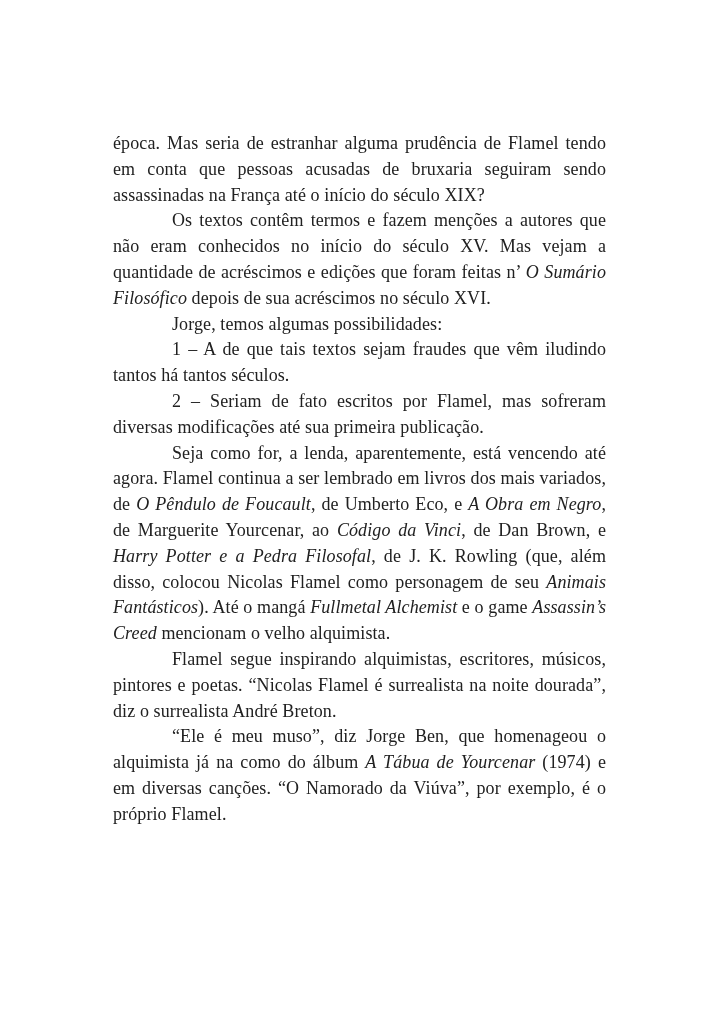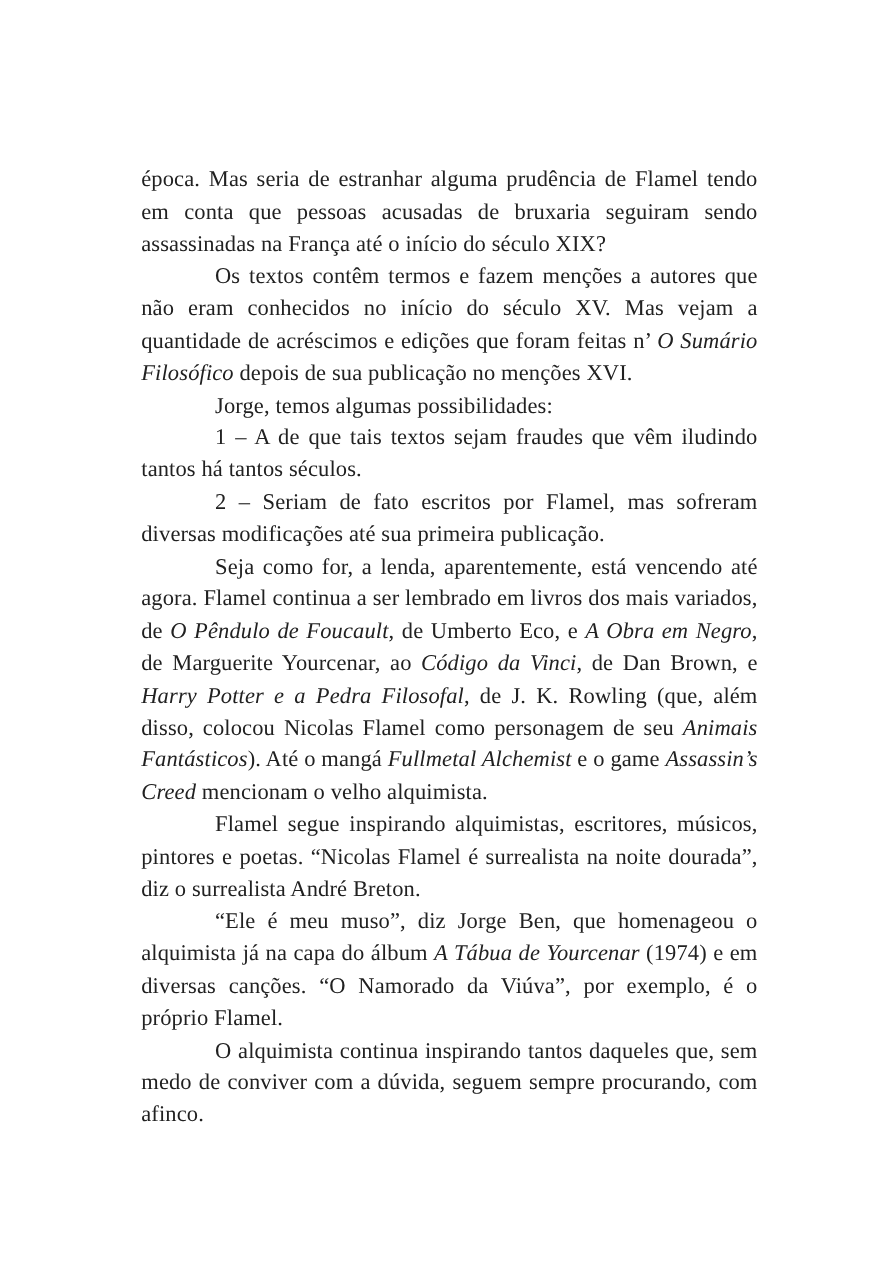--- a/index.html
+++ b/index.html
@@ -51,22 +51,21 @@
     font-size: 16px;
     color: #2a2a2a;
   }
 </style>
 </head>
 <body>
 
 <div class="page">
   <div class="text-block">
       <p class=""><span>época. Mas seria de estranhar alguma prudência de Flamel tendo em conta que pessoas acusadas de bruxaria seguiram sendo assassinadas na França até o início do século XIX?</span></p>
-      <p class="indent"><span>Os textos contêm termos e fazem menções a autores que não eram conhecidos no início do século XV. Mas vejam a quantidade de acréscimos e edições que foram feitas n’ </span><em>O Sumário Filosófico</em><span> depois de sua publicação no menções XVI.</span></p>
+      <p class="indent"><span>Os textos contêm termos e fazem menções a autores que não eram conhecidos no início do século XV. Mas vejam a quantidade de acréscimos e edições que foram feitas n’ </span><em>O Sumário Filosófico</em><span> depois de sua acréscimos no século XVI.</span></p>
       <p class="indent"><span>Jorge, temos algumas possibilidades:</span></p>
       <p class="indent"><span>1 – A de que tais textos sejam fraudes que vêm iludindo tantos há tantos séculos.</span></p>
       <p class="indent"><span>2 – Seriam de fato escritos por Flamel, mas sofreram diversas modificações até sua primeira publicação.</span></p>
       <p class="indent"><span>Seja como for, a lenda, aparentemente, está vencendo até agora. Flamel continua a ser lembrado em livros dos mais variados, de </span><em>O Pêndulo de Foucault</em><span>, de Umberto Eco, e </span><em>A Obra em Negro</em><span>, de Marguerite Yourcenar, ao </span><em>Código da Vinci</em><span>, de Dan Brown, e </span><em>Harry Potter e a Pedra Filosofal</em><span>, de J. K. Rowling (que, além disso, colocou Nicolas Flamel como personagem de seu </span><em>Animais Fantásticos</em><span>). Até o mangá </span><em>Fullmetal Alchemist</em><span> e o game </span><em>Assassin’s Creed</em><span> mencionam o velho alquimista.</span></p>
       <p class="indent"><span>Flamel segue inspirando alquimistas, escritores, músicos, pintores e poetas. “Nicolas Flamel é surrealista na noite dourada”, diz o surrealista André Breton.</span></p>
-      <p class="indent"><span>“Ele é meu muso”, diz Jorge Ben, que homenageou o alquimista já na capa do álbum </span><em>A Tábua de Yourcenar</em><span> (1974) e em diversas canções. “O Namorado da Viúva”, por exemplo, é o próprio Flamel.</span></p>
-      <p class="indent"><span>O alquimista continua inspirando tantos daqueles que, sem medo de conviver com a dúvida, seguem sempre procurando, com afinco.</span></p>
+      <p class="indent"><span>“Ele é meu muso”, diz Jorge Ben, que homenageou o alquimista já na como do álbum </span><em>A Tábua de Yourcenar</em><span> (1974) e em diversas canções. “O Namorado da Viúva”, por exemplo, é o próprio Flamel.</span></p>
     </div>
 </div>
 
 </body></html>

